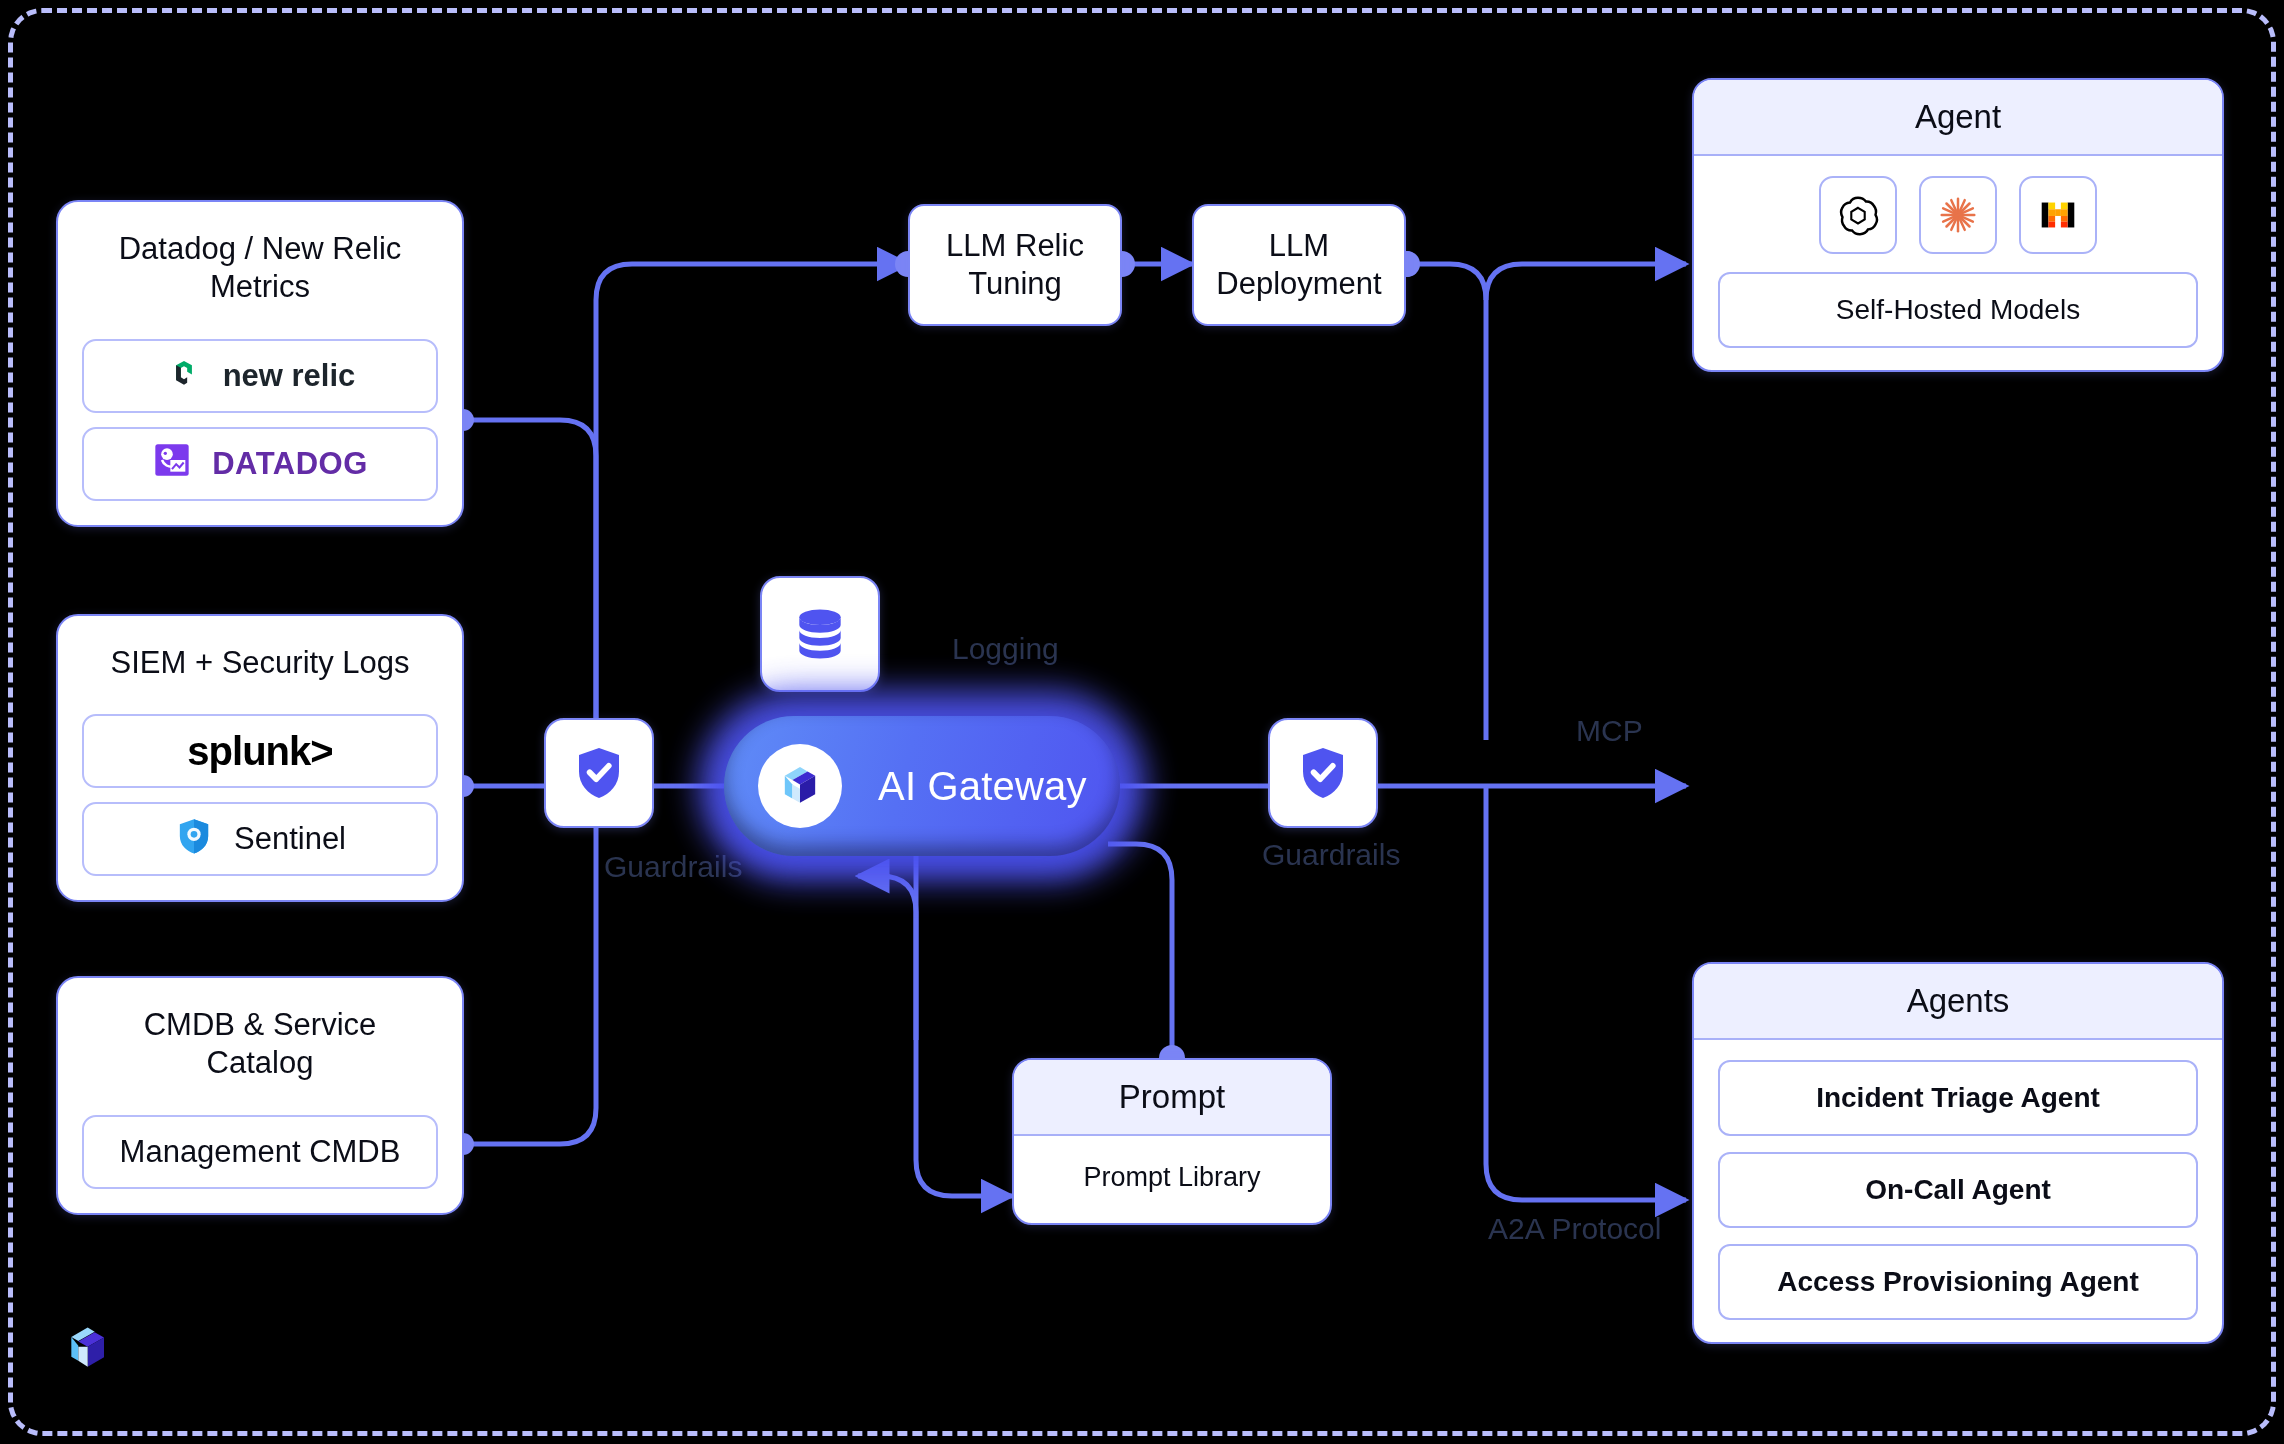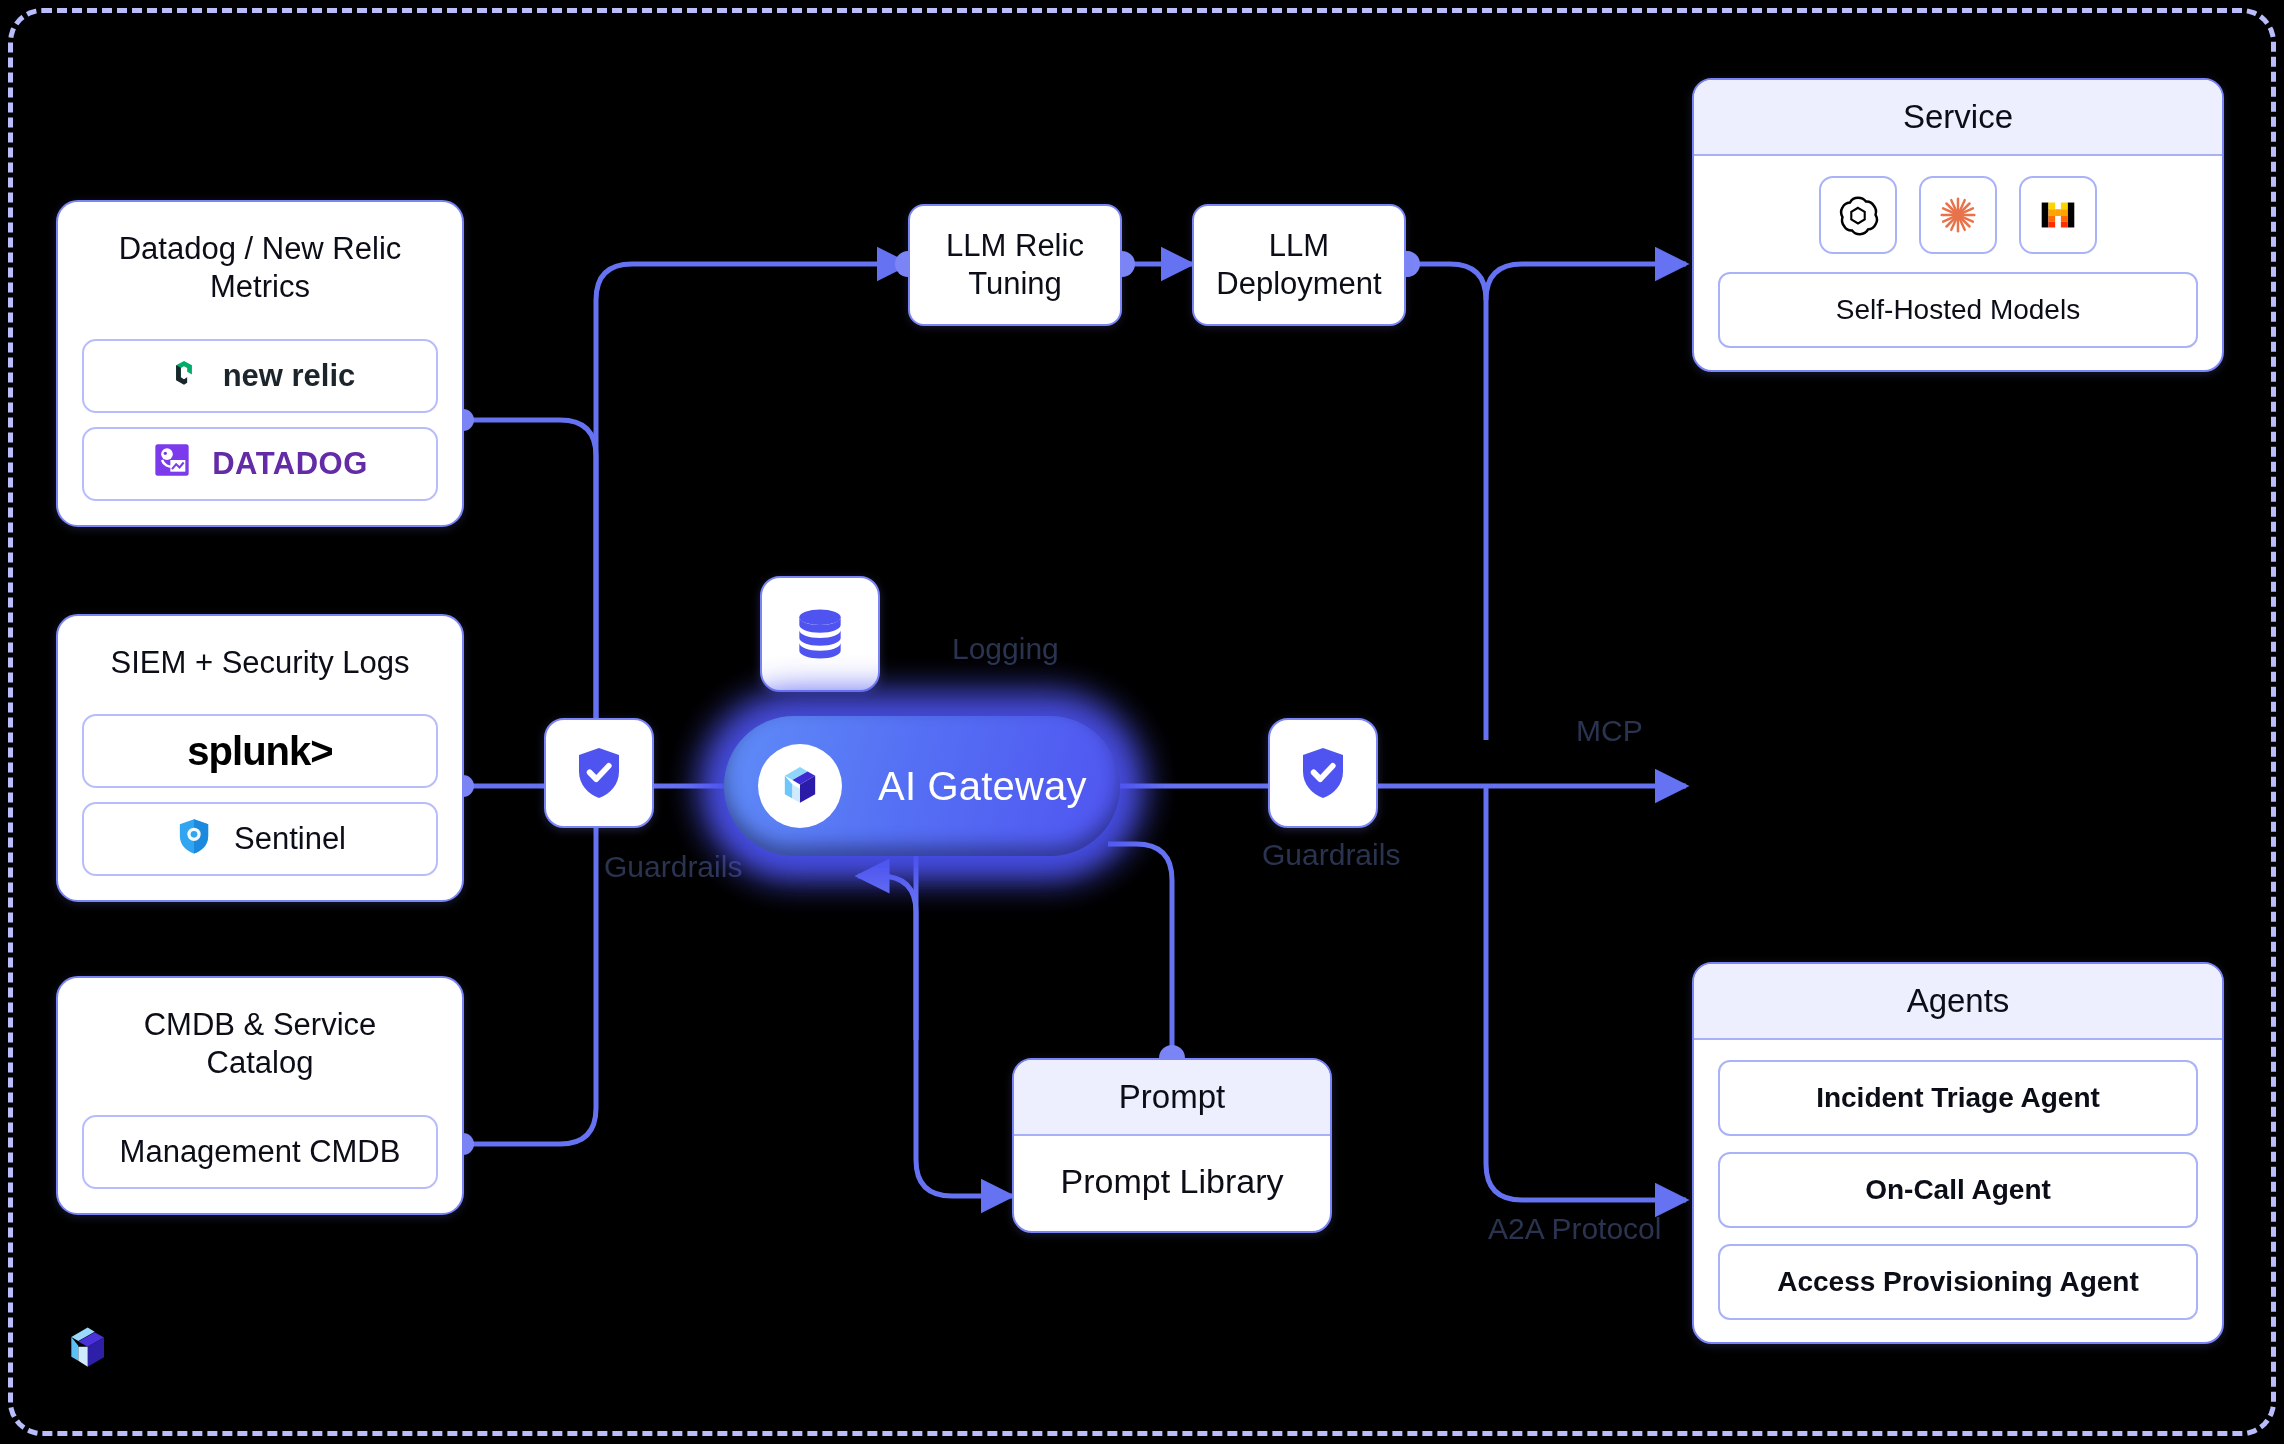--- a/index.html
+++ b/index.html
@@ -342,26 +342,26 @@
           <path d="M17 22.5v13l7 4v-13z" fill="#cfe9fd"></path>
         </svg>
       </div>
       <div class="gateway-label">AI Gateway</div>
     </div>
   </div>
 
   <div class="panel" style="left:1012px; top:1058px; width:320px;">
     <div class="panel-head">Prompt</div>
     <div class="panel-body" style="padding:26px 22px 30px 22px;">
-      <div style="text-align:center;font-size:34px;color:#0b0d17;">Prompt Library</div>
+      <div style="text-align:center;font-size:27px;color:#0b0d17;">Prompt Library</div>
     </div>
   </div>
 
   <div class="panel" style="left:1692px; top:78px; width:532px;">
-    <div class="panel-head">Service</div>
+    <div class="panel-head">Agent</div>
     <div class="panel-body">
       <div class="icon-row">
         <div class="icon-tile">
           <svg width="46" height="46" viewBox="0 0 48 48">
             <path d="M24 6c-3.6 0-6.8 2-8.4 5-3.4.2-6.4 2.2-7.9 5.4-1.8 3.1-1.7 6.8.1 9.8-1 3.2-.4 6.7 1.7 9.3 1.7 3 4.9 4.8 8.3 4.6 2 2.6 5.1 4 8.3 3.9 3.6 0 6.8-2 8.4-5 3.4-.2 6.4-2.2 7.9-5.4 1.8-3.1 1.7-6.8-.1-9.8 1-3.2.4-6.7-1.7-9.3-1.7-3-4.9-4.8-8.3-4.6C30.3 7.3 27.2 6 24 6z" fill="none" stroke="#000" stroke-width="2.6"></path>
             <path d="M24 16.5 31 20.6v8.1L24 32.8 17 28.7v-8.1z" fill="none" stroke="#000" stroke-width="2.2"></path>
           </svg>
         </div>
         <div class="icon-tile">
           <svg width="46" height="46" viewBox="0 0 48 48">

